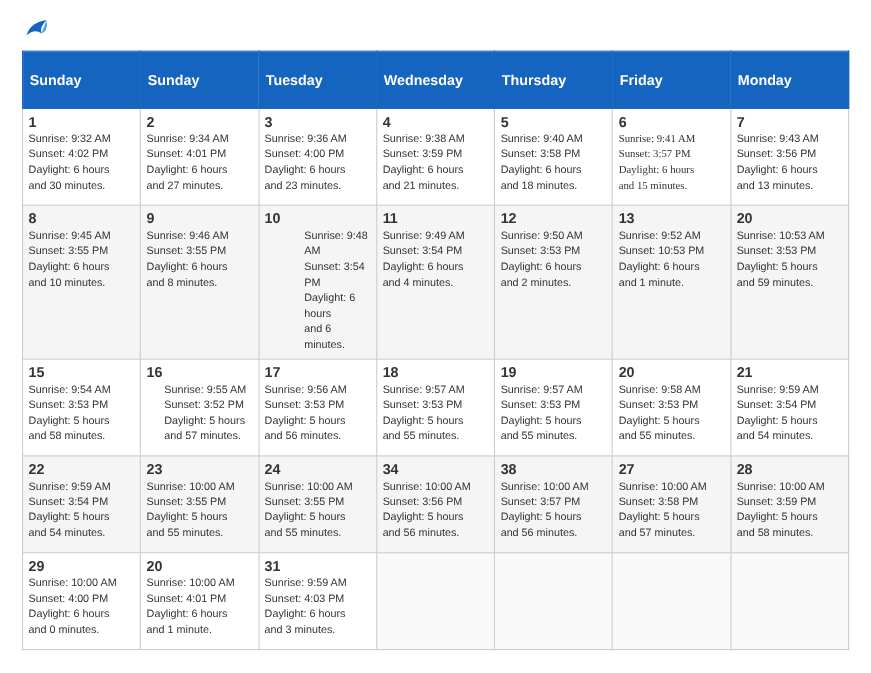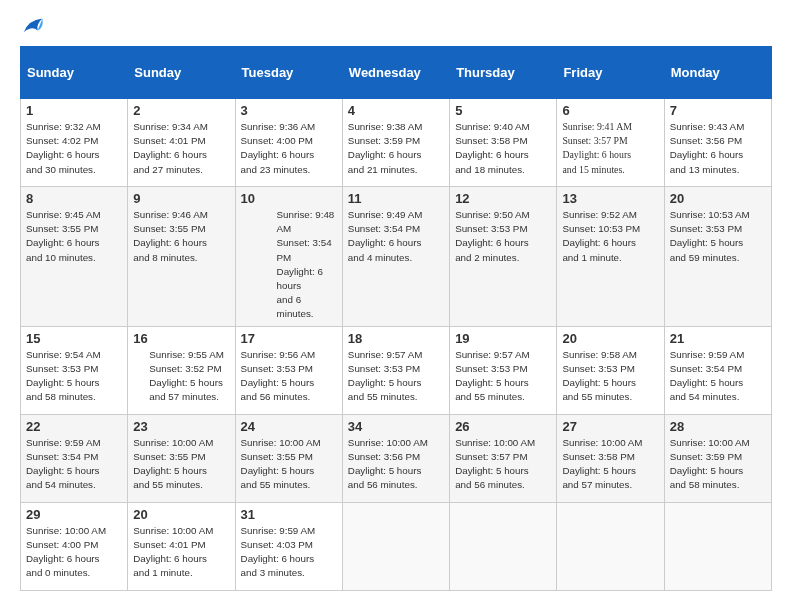--- a/index.html
+++ b/index.html
@@ -288,21 +288,21 @@
 and 55 minutes.</div>
           </td>
           <td>
             <span class="day-num">34</span>
             <div class="day-info" style="white-space: pre-line;">Sunrise: 10:00 AM
 Sunset: 3:56 PM
 Daylight: 5 hours
 and 56 minutes.</div>
           </td>
           <td>
-            <span class="day-num">26</span>
+            <span class="day-num">38</span>
             <div class="day-info" style="white-space: pre-line;">Sunrise: 10:00 AM
 Sunset: 3:57 PM
 Daylight: 5 hours
 and 56 minutes.</div>
           </td>
           <td>
             <span class="day-num">27</span>
             <div class="day-info" style="white-space: pre-line;">Sunrise: 10:00 AM
 Sunset: 3:58 PM
 Daylight: 5 hours

